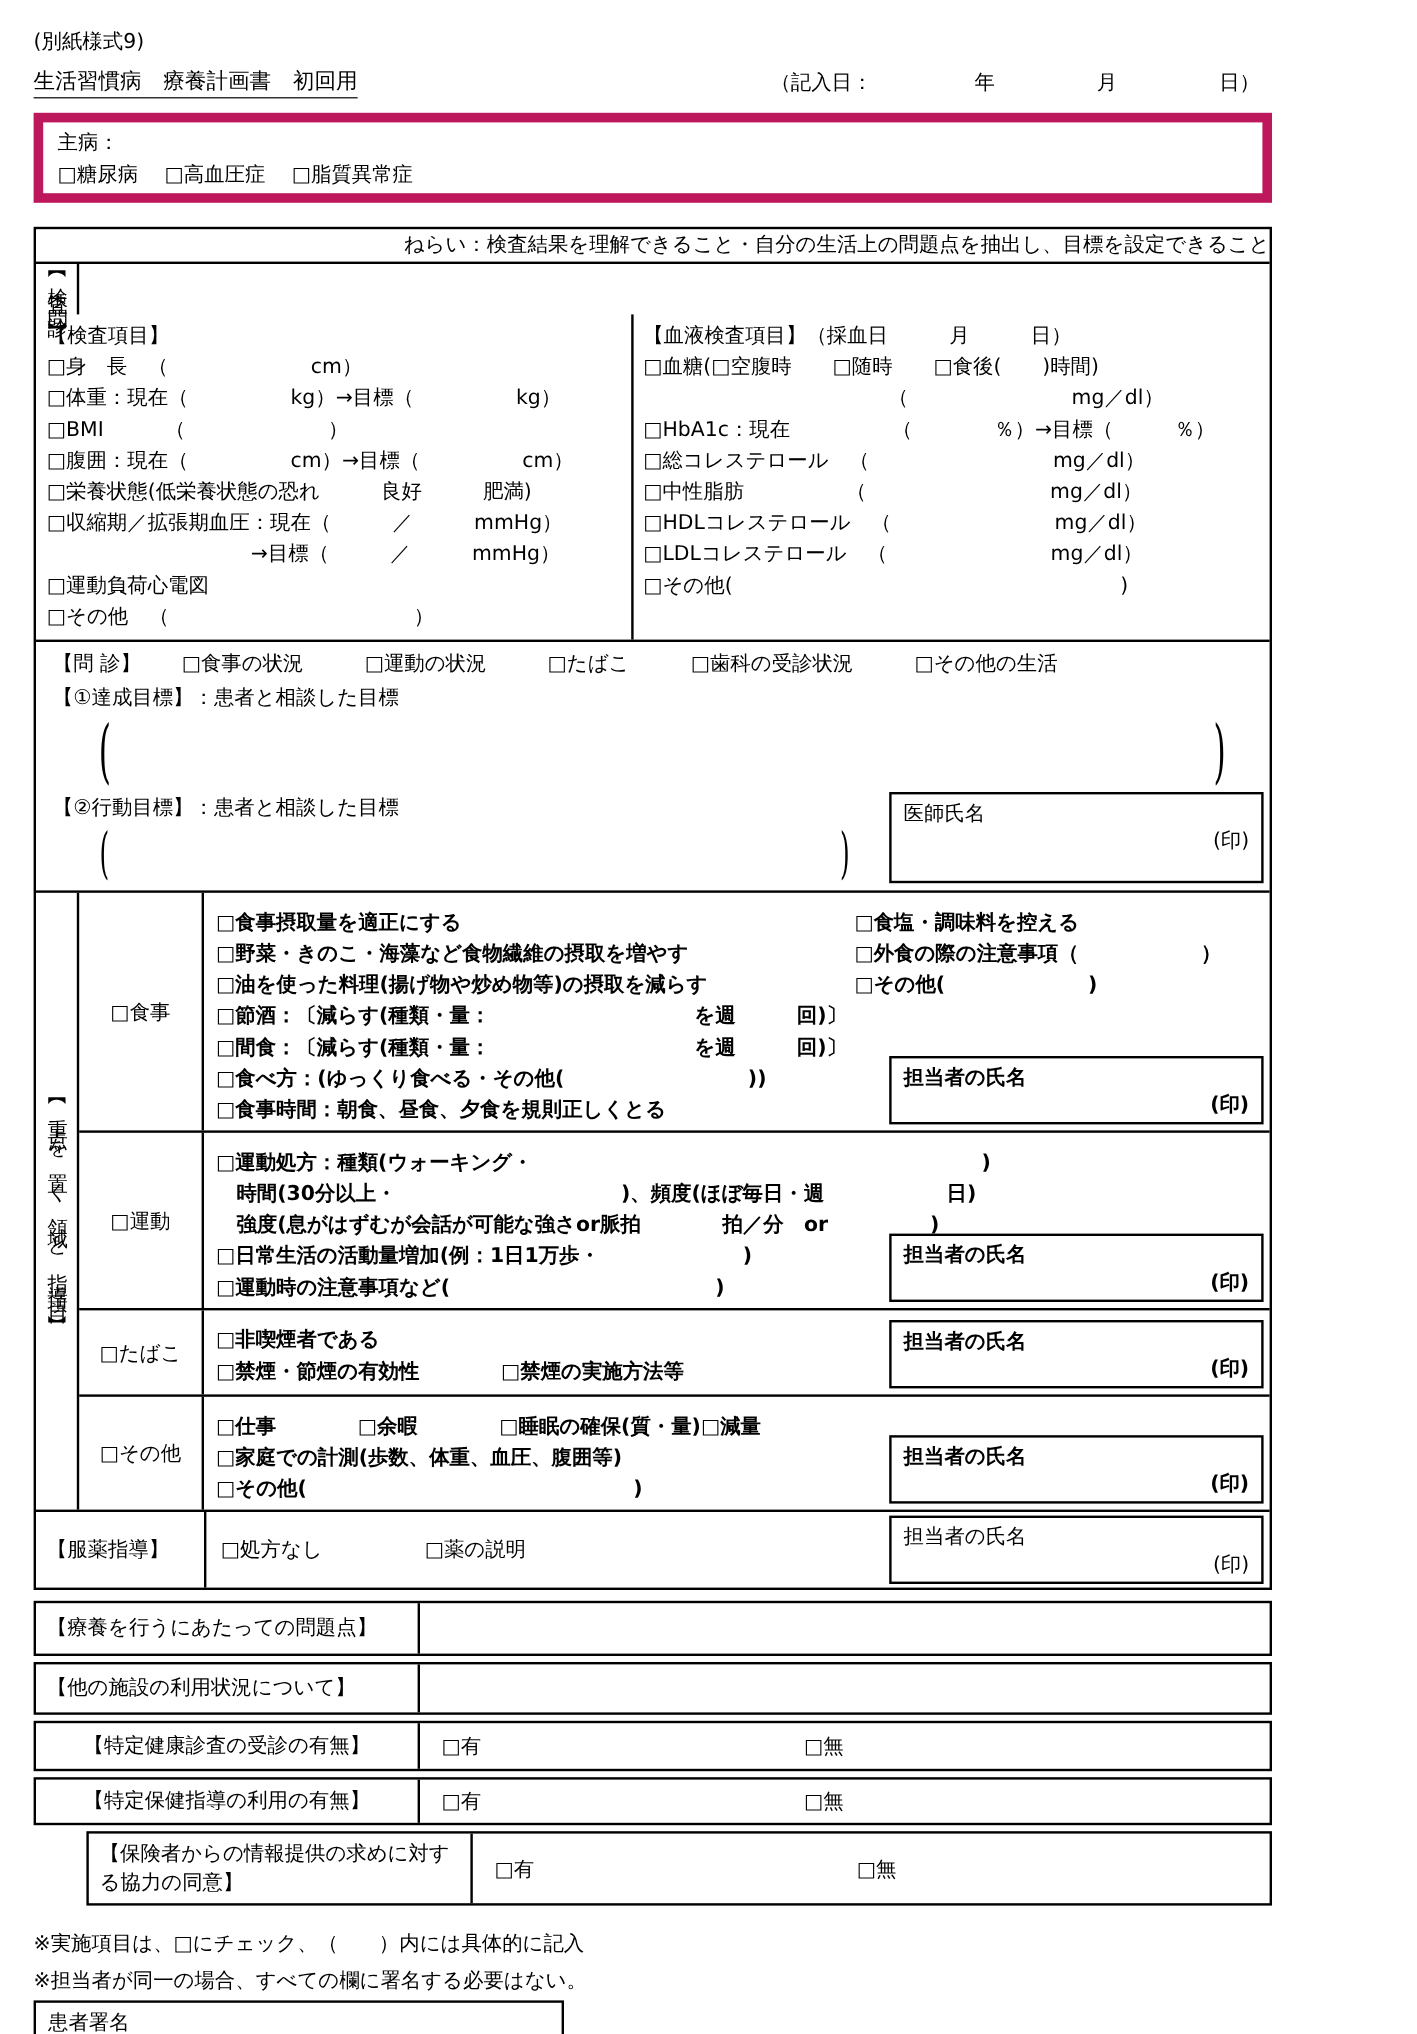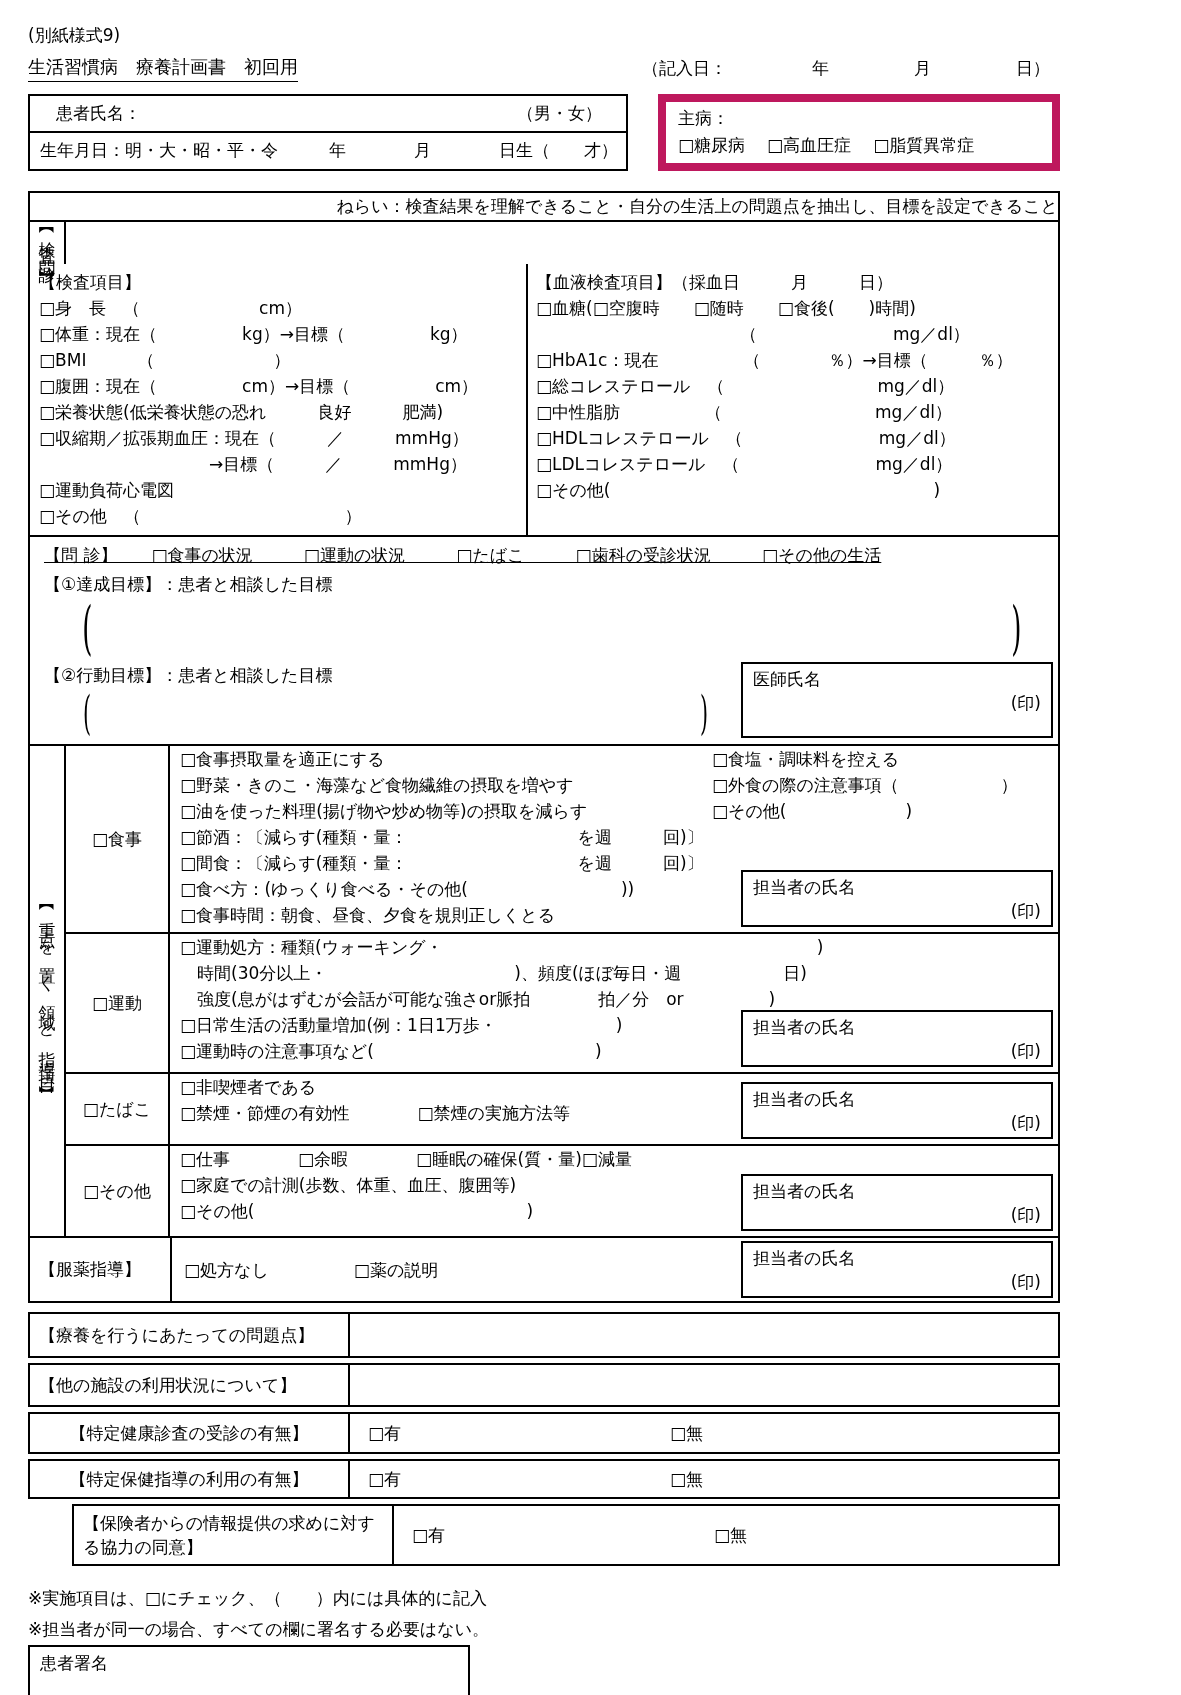--- a/index.html
+++ b/index.html
@@ -34,40 +34,40 @@
   .v-cell { width:36px; border-right:2px solid #000; display:flex; align-items:center; justify-content:center; }
   .v-text { writing-mode:vertical-rl; text-orientation:mixed; line-height:1; }
   .v-text.short { letter-spacing:6px; }
   .v-text.long { letter-spacing:9px; }
 
   .exam-section { display:flex; border-bottom:2px solid #000;flex-direction:column; }
   .exam-content { flex:1; min-width:0; }
   .exam-cols { display:flex; border-bottom:2px solid #000; }
   .exam-col1 { width:496px; padding:5px 4px 6px 9px; }
   .exam-col2 { flex:1; border-left:2px solid #000; padding:5px 4px 6px 8px; min-width:0; }
-  .monshin { padding:5px 4px 0 14px;text-decoration:underline; }
+  .monshin { padding:5px 4px 0 14px; }
   .goal-label { padding:3px 4px 0 14px; }
   .paren-row { display:flex; justify-content:space-between; align-items:center; height:62px; padding:0 30px 0 46px; }
   .bigparen { font-family:"DejaVu Serif", serif; display:inline-block; transform:scaleX(.45); line-height:1; }
   .bigparen.lg { font-size:58px; }
   .bigparen.sm { font-size:46px; }
   .goal2-block { display:flex; padding:0 5px 6px 0; }
   .goal2-left { flex:1; min-width:0; }
   .goal2-parens { display:flex; justify-content:space-between; align-items:center; height:50px; padding:0 28px 0 48px; }
 
   .staff-box { width:312px; border:2px solid #000; padding:4px 10px 2px; background:#fff; }
   .staff-box .seal-line { text-align:right; line-height:24px; }
   .doctor-box { margin-top:3px; }
 
   .focus-section { display:flex; border-bottom:2px solid #000; }
   .focus-body { flex:1; min-width:0; }
   .focus-row { display:flex; }
   .focus-row + .focus-row { border-top:2px solid #000; }
   .cat-cell { width:104px; border-right:2px solid #000; display:flex; align-items:center; justify-content:center; }
-  .focus-content { flex:1; min-width:0; position:relative; padding:0 6px 4px 10px; }
+  .focus-content { flex:1; min-width:0; position:relative; padding:12px 6px 4px 10px;font-weight:bold; }
   .focus-content .staff-box { position:absolute; right:5px; bottom:5px; }
   .tworow { display:flex; }
   .tworow .lcol { width:532px; flex-shrink:0; }
   .fc-meal { min-height:184px; }
   .fc-exercise { min-height:138px; }
   .fc-tobacco { min-height:70px; }
   .fc-other { min-height:90px; }
 
   .med-row { display:flex; min-height:58px; }
   .med-label { width:142px; border-right:2px solid #000; display:flex; align-items:center; padding-left:9px; }
@@ -102,27 +102,20 @@
 <div class="page">
 
   <div class="form-note pre">(別紙様式9)</div>
 
   <div class="title-row">
     <span class="title">生活習慣病　療養計画書　初回用</span>
     <span class="date-label">（記入日：　　　　　年　　　　　月　　　　　日）</span>
   </div>
 
   <div class="id-row">
-    <div class="patient-box">
-      <div class="p-row1">
-        <span class="pre">患者氏名：</span>
-        <span class="pre">（男・女）</span>
-      </div>
-      <div class="p-row2">生年月日：明・大・昭・平・令　　　年　　　　月　　　　日生（　　才）</div>
-    </div>
     <div class="disease-box">
       <div class="pre">主病：</div>
       <div class="disease-opts">
         <span class="pre">□糖尿病</span>
         <span class="pre">□高血圧症</span>
         <span class="pre">□脂質異常症</span>
       </div>
     </div>
   </div>
 

